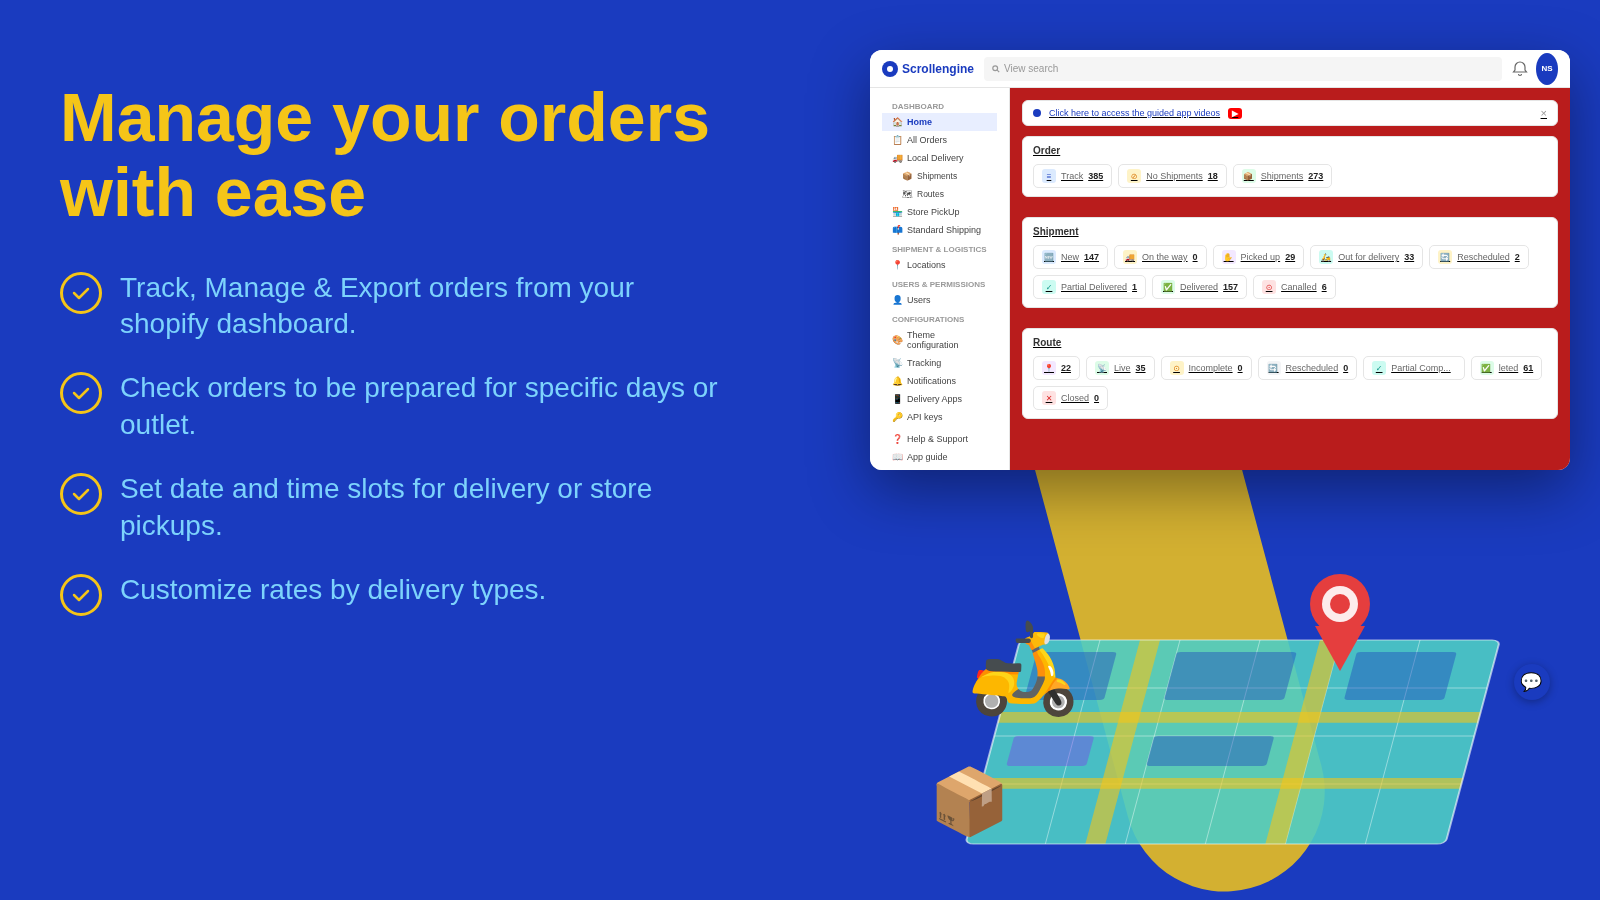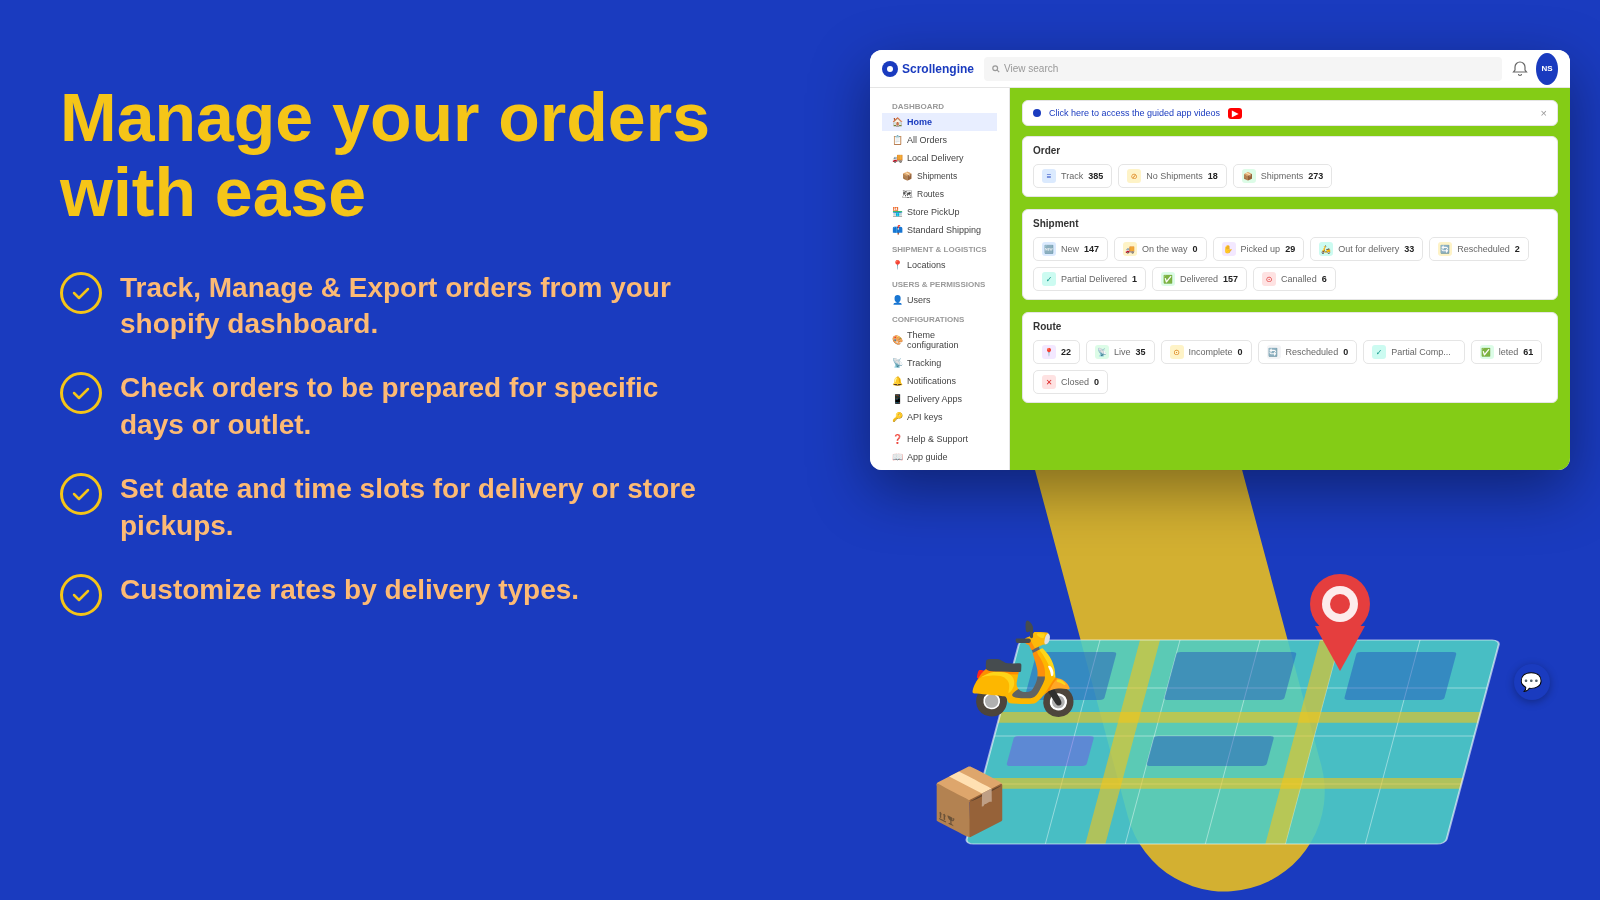--- a/index.html
+++ b/index.html
@@ -54,23 +54,23 @@
       margin-top: 2px;
     }
 
     .check-icon svg {
       width: 22px;
       height: 22px;
     }
 
     .feature-text {
       font-size: 28px;
-      color: #fdba74;
+      color: #7dd3fc;
       line-height: 1.3;
-      font-weight: 700;
+      font-weight: 400;
     }
 
     
     .app-screenshot {
       position: absolute;
       right: 30px;
       top: 50px;
       width: 700px;
       height: 420px;
       background: #f5f5f5;
@@ -191,22 +191,23 @@
       width: 10px;
       height: 10px;
       display: inline-block;
       flex-shrink: 0;
     }
 
     
     .app-main {
       flex: 1;
       padding: 12px;
-      background: #84cc16;
+      background: #b91c1c;
       overflow-y: auto;
+      text-decoration: underline;
     }
 
     .notification-bar {
       background: #fff;
       border: 1px solid #e5e5e5;
       border-radius: 6px;
       padding: 6px 10px;
       margin-bottom: 10px;
       display: flex;
       align-items: center;
@@ -238,21 +239,21 @@
       font-size: 8px;
       font-weight: 700;
     }
 
     
     .stats-section {
       background: #fff;
       border: 1px solid #e5e5e5;
       border-radius: 6px;
       padding: 8px 10px;
-      margin-bottom: 12px;
+      margin-bottom: 20px;
     }
 
     .stats-section-title {
       font-size: 10px;
       font-weight: 600;
       color: #333;
       margin-bottom: 8px;
     }
 
     .stats-row {

